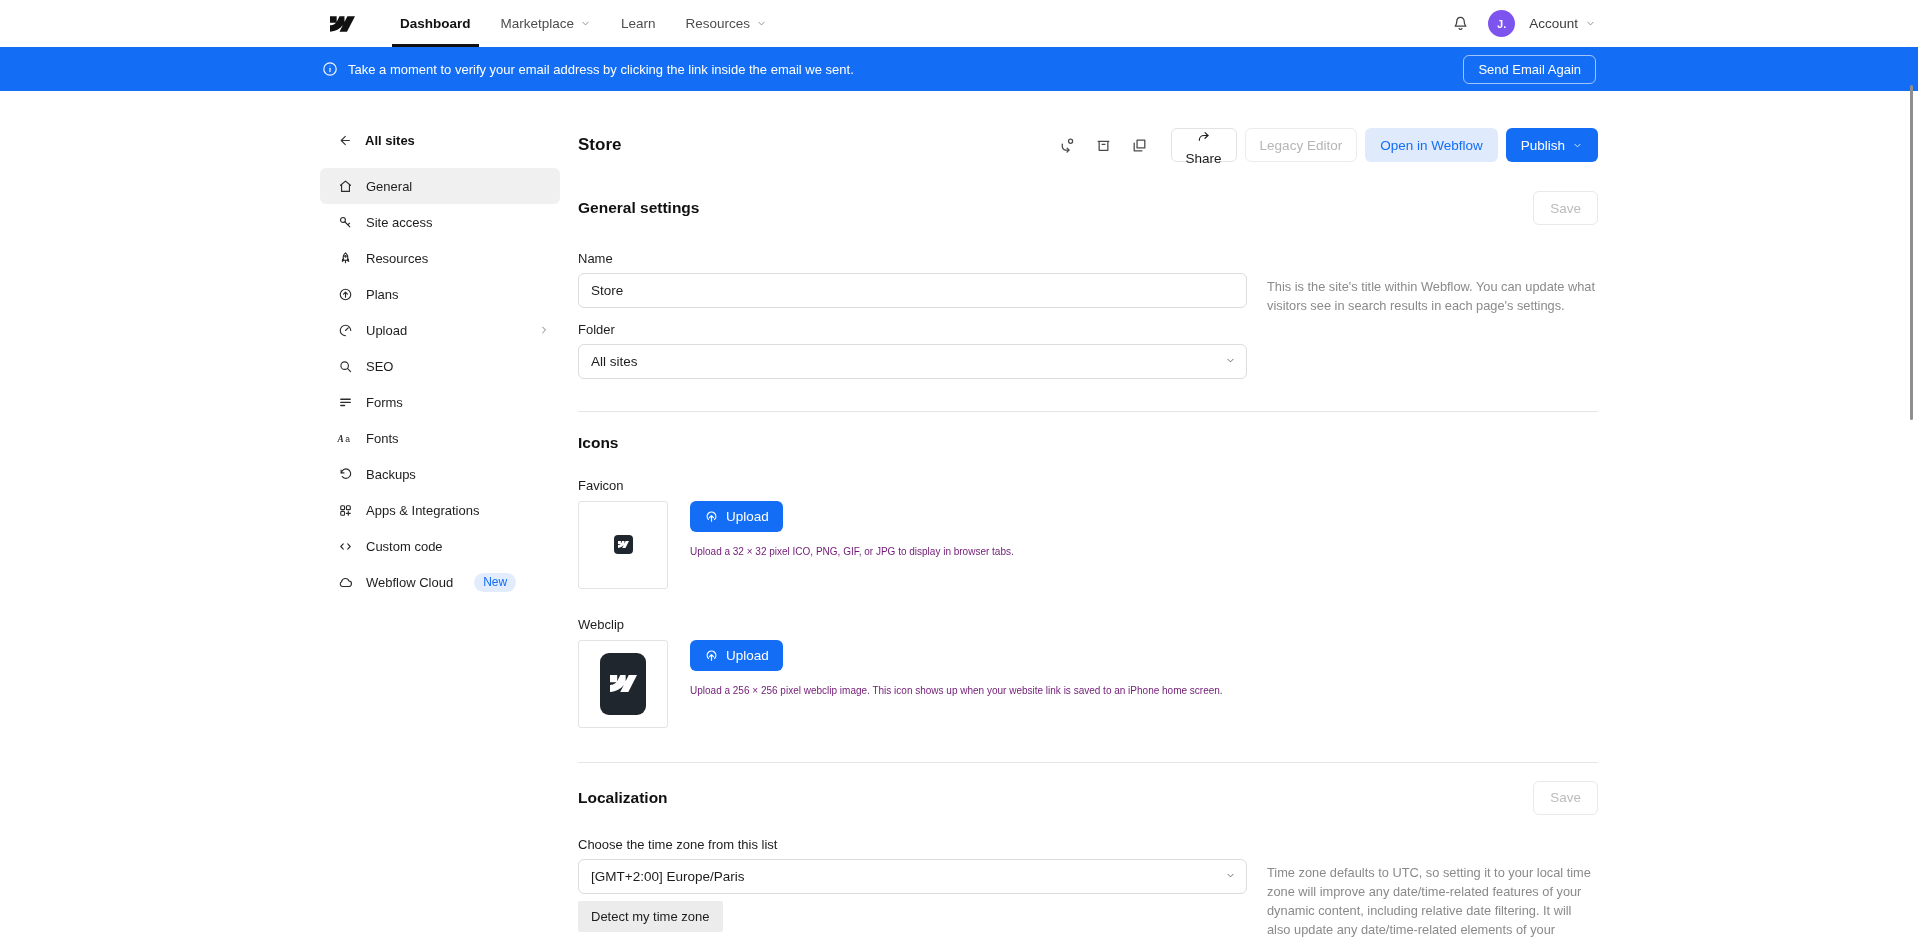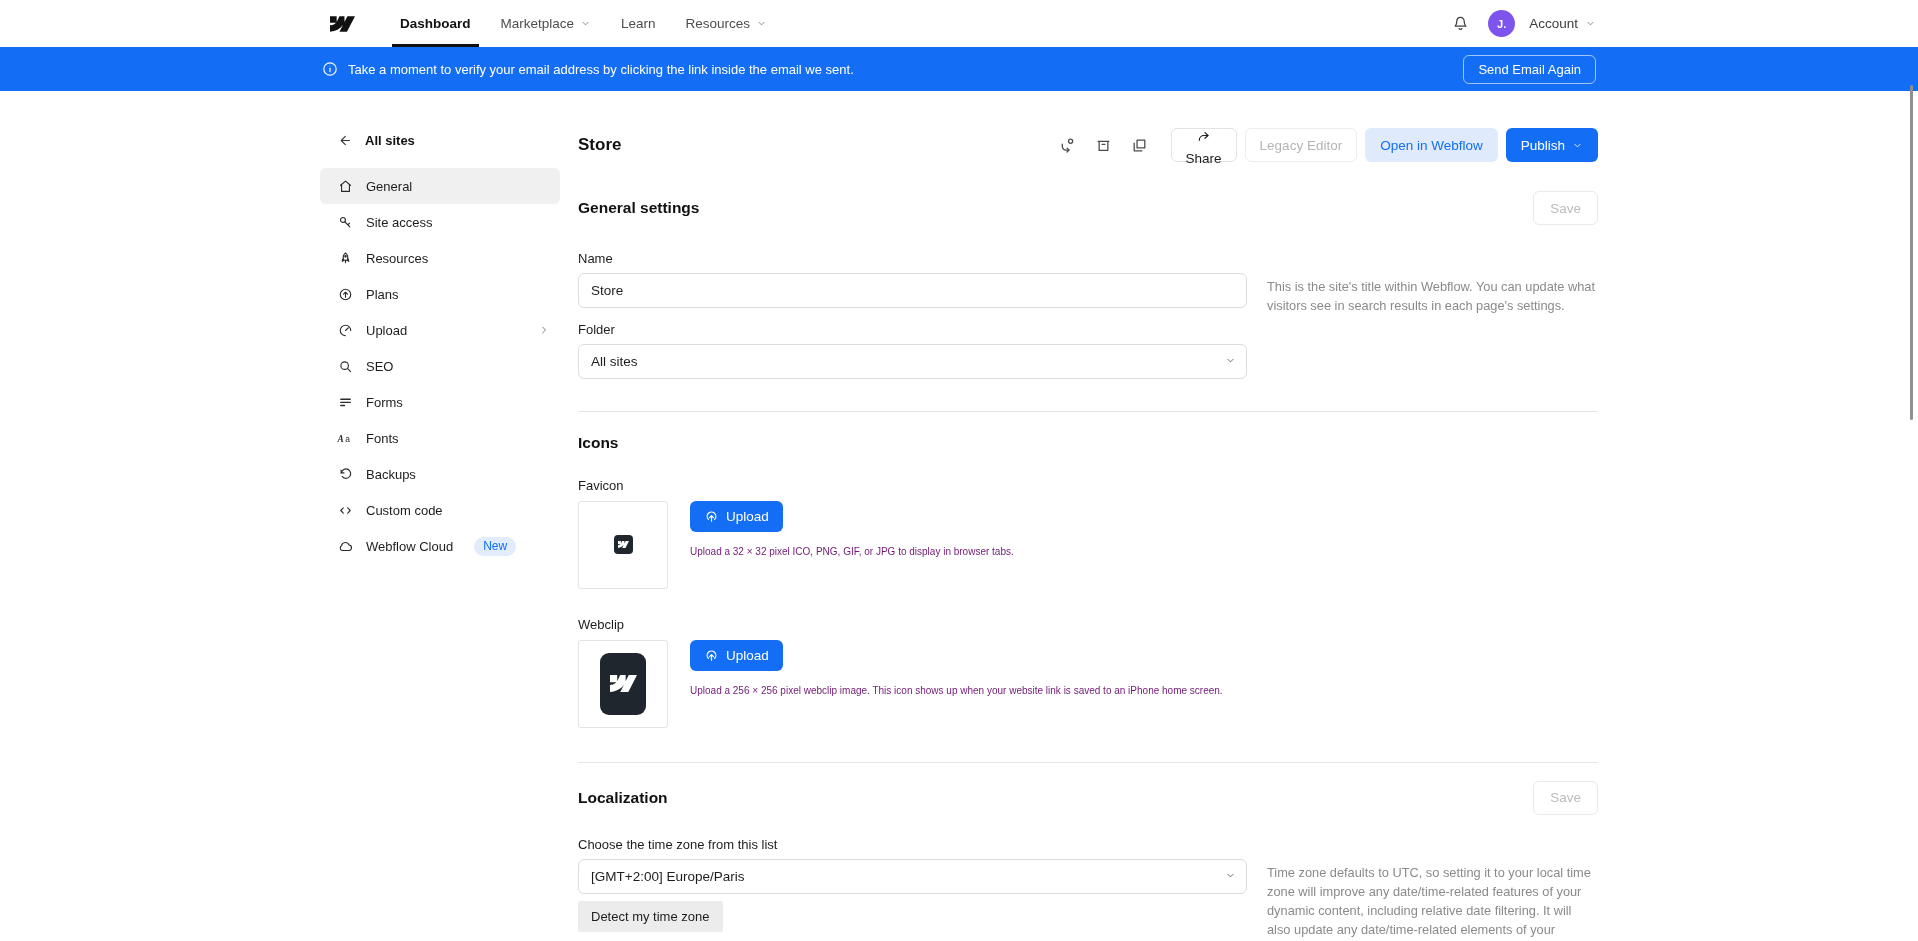--- a/index.html
+++ b/index.html
@@ -283,20 +283,31 @@
             <svg width="15" height="15" viewBox="0 0 16 16" fill="none" stroke="currentColor" stroke-width="1.2" stroke-linecap="round" stroke-linejoin="round">
               <path d="M3.3 3.2v3.1h3.1"></path>
               <path d="M3.6 6.2a5 5 0 1 1 1 4"></path>
             </svg>
           </span>
           <span>Backups</span>
         </div>
         <div class="side-item">
           <span class="side-icon">
             <svg width="15" height="15" viewBox="0 0 16 16" fill="none" stroke="currentColor" stroke-width="1.2" stroke-linecap="round" stroke-linejoin="round">
+              <rect x="2.9" y="2.9" width="4.1" height="4.1" rx="1"></rect>
+              <rect x="9" y="2.9" width="4.1" height="4.1" rx="1"></rect>
+              <rect x="2.9" y="9" width="4.1" height="4.1" rx="1"></rect>
+              <path d="M11 9v4.1M9 11h4.1"></path>
+            </svg>
+          </span>
+          <span>Apps &amp; Integrations</span>
+        </div>
+        <div class="side-item">
+          <span class="side-icon">
+            <svg width="15" height="15" viewBox="0 0 16 16" fill="none" stroke="currentColor" stroke-width="1.2" stroke-linecap="round" stroke-linejoin="round">
               <path d="M5.6 5.2L3 8l2.6 2.8M10.4 5.2L13 8l-2.6 2.8"></path>
             </svg>
           </span>
           <span>Custom code</span>
         </div>
         <div class="side-item">
           <span class="side-icon">
             <svg width="15" height="15" viewBox="0 0 16 16" fill="none" stroke="currentColor" stroke-width="1.2" stroke-linecap="round" stroke-linejoin="round">
               <path d="M4.9 12.2h6.3a2.9 2.9 0 0 0 .5-5.8 4.1 4.1 0 0 0-7.9.9 2.6 2.6 0 0 0 1.1 4.9z"></path>
             </svg>

